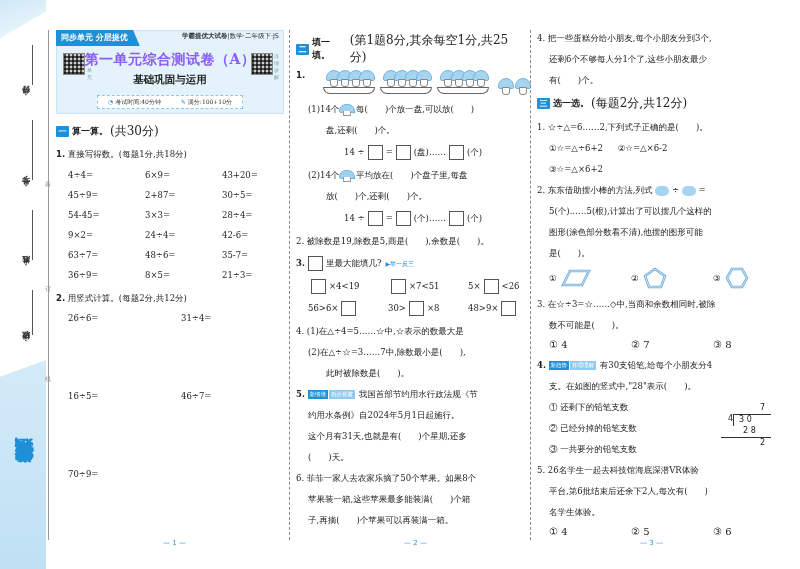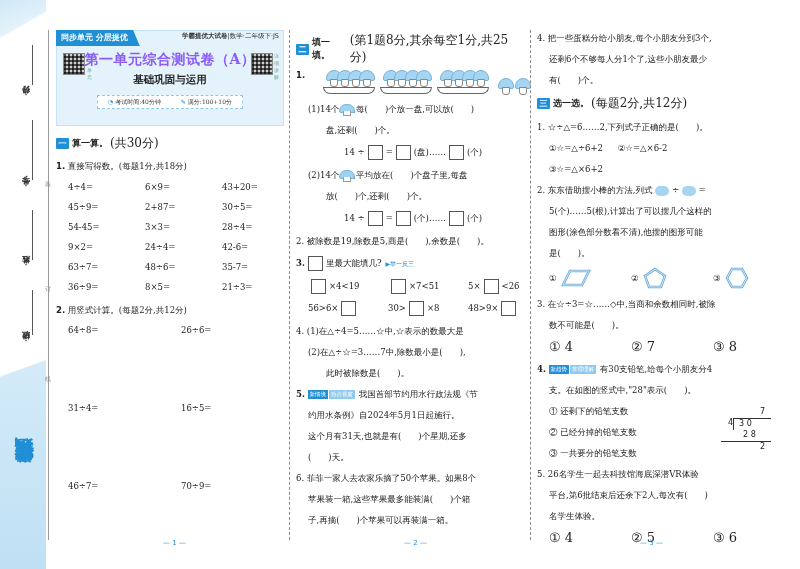--- a/index.html
+++ b/index.html
@@ -25,21 +25,21 @@
   .cutmark { position: absolute; left: 45px; font-size: 6px; color: #888; font-family: "DejaVu Sans", sans-serif; }
 
   
   .col { position: absolute; top: 30px; }
   .col1 { left: 56px; width: 228px; }
   .col2 { left: 296px; width: 228px; }
   .col3 { left: 537px; width: 248px; }
   .divider { position: absolute; top: 30px; height: 510px; border-left: 1px dashed #8a8a8a; }
 
   
-  .hdr { position: relative; width: 228px; height: 96px; background: #e3f2fb; border: 1px solid #c8e3f4; }
+  .hdr { position: relative; width: 228px; height: 84px; background: #e3f2fb; border: 1px solid #c8e3f4; }
   .hdr .tag { position: absolute; left: -1px; top: -1px; height: 16px; padding: 0 12px 0 5px; background: #1f8fd6; color: #fff;
     font-family: "DejaVu Sans", sans-serif; font-size: 8px; line-height: 16px; font-weight: bold;
     clip-path: polygon(0 0, 92% 0, 100% 100%, 0 100%); }
   .hdr .series { position: absolute; right: 4px; top: 1px; font-size: 6.5px; color: #333; font-family: "DejaVu Sans", sans-serif; }
   .hdr .series b { font-weight: bold; }
   .hdr .title { position: absolute; left: 0; right: 0; top: 20px; text-align: center; font-size: 14px; font-weight: bold; color: #8b5cf6; letter-spacing: 0.5px; }
   .hdr .subtitle { position: absolute; left: 0; right: 0; top: 42px; text-align: center; font-family: "DejaVu Sans", sans-serif; font-size: 10.5px; font-weight: bold; color: #222; }
   .hdr .qr { position: absolute; top: 22px; width: 22px; height: 22px;
     background-image: repeating-linear-gradient(0deg, #555 0 2px, #ddd 2px 4px), repeating-linear-gradient(90deg, #555 0 2px, #eee 2px 4px);
     background-blend-mode: multiply; border: 1px solid #888; }
@@ -76,21 +76,21 @@
   .loose { display: flex; gap: 3px; }
   .loose .m { width: 14px; height: 16px; position: relative; }
   .loose .m::before { content: ""; position: absolute; left: 0; top: 0; width: 14px; height: 9px; background: #a6d5f2; border: 1px solid #76b3dd; border-radius: 8px 8px 2px 2px; }
   .loose .m::after { content: ""; position: absolute; left: 4px; top: 9px; width: 6px; height: 6px; background: #fff; border: 1px solid #888; border-radius: 0 0 3px 3px; }
 
   .badge { display: inline-block; font-family: "DejaVu Sans", sans-serif; font-size: 5.5px; color: #fff; background: #1f8fd6; padding: 0 2px; line-height: 9px; vertical-align: middle; margin-right: 1px; }
   .badge.light { background: #8fcaf0; }
   .link { font-family: "DejaVu Sans", sans-serif; font-size: 6px; color: #1f8fd6; margin-left: 4px; }
 
   .ineq { display: grid; grid-template-columns: 80px 80px 68px; padding-left: 12px; margin-top: 8px; font-size: 8.5px; row-gap: 7px; }
-  .opts { display: grid; grid-template-columns: 82px 82px 82px; padding-left: 12px; margin-top: 8px; font-size: 13px; }
+  .opts { display: grid; grid-template-columns: 82px 82px 82px; padding-left: 12px; margin-top: 8px; font-size: 10px; }
   .blob { display: inline-block; width: 14px; height: 10px; background: #a6d5f2; border-radius: 5px; vertical-align: middle; }
 
   .shape-opts { display: grid; grid-template-columns: 82px 82px 82px; padding-left: 12px; margin-top: 8px; font-size: 8.5px; align-items: center; }
   .shape-opts svg { vertical-align: middle; margin-left: 4px; }
 
   .ldiv { position: absolute; right: 14px; top: 0; width: 50px; font-family: "DejaVu Sans", sans-serif; font-size: 8px; }
   .q4wrap { position: relative; }
 
   .pageno { position: absolute; top: 539px; font-family: "DejaVu Sans", sans-serif; font-size: 7px; color: #1f8fd6; }
 </style>
@@ -152,21 +152,20 @@
     <span>42-6=</span>
     <span>63÷7=</span>
     <span>48÷6=</span>
     <span>35-7=</span>
     <span>36÷9=</span>
     <span>8×5=</span>
     <span>21÷3=</span>
   </div>
   <div class="q" style="margin-top:12px;"><b>2.</b> <span>用竖式计算。(每题2分,共12分)</span></div>
   <div class="grid2">
-    <div>64÷8=</div>
     <div>26÷6=</div>
     <div>31÷4=</div>
     <div>16÷5=</div>
     <div>46÷7=</div>
     <div>70÷9=</div>
   </div>
 </div>
 <div class="pageno" style="left:163px;">— 1 —</div>
 
 <div class="divider" style="left:289px;"></div>

